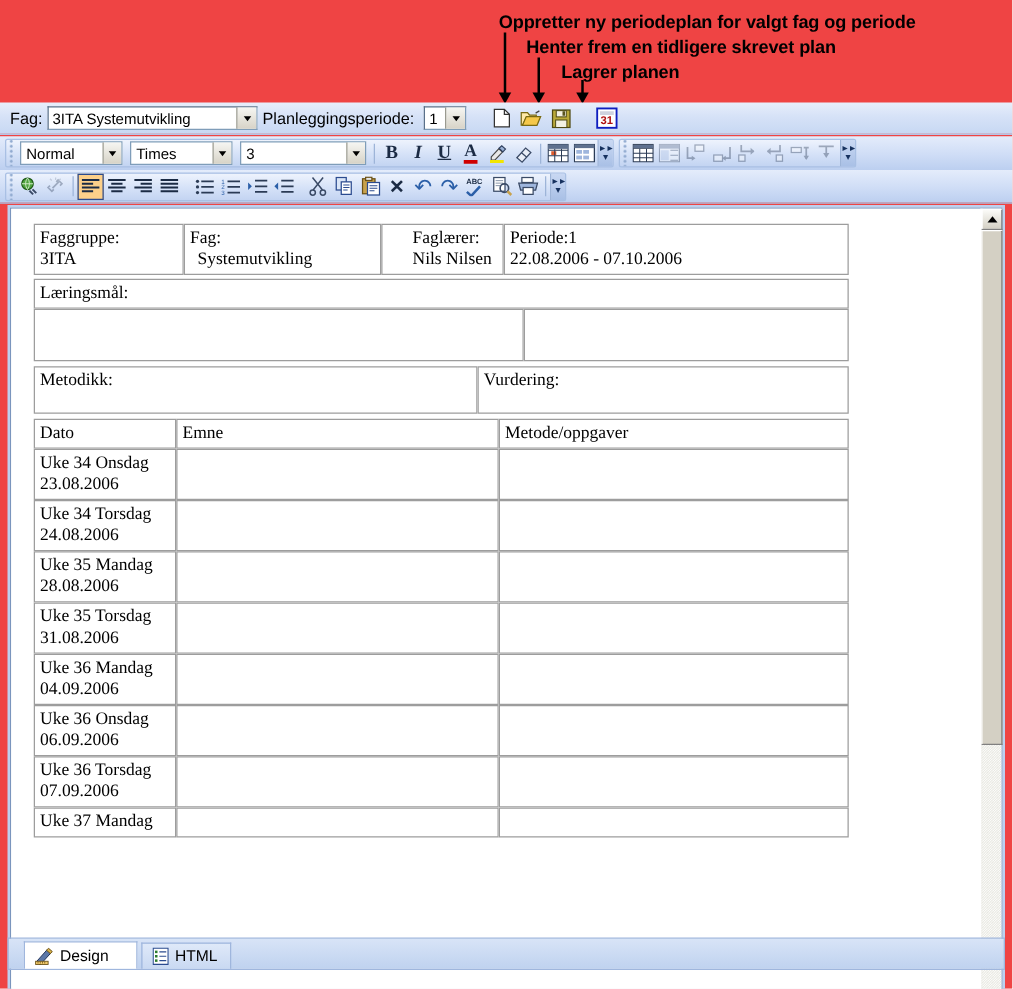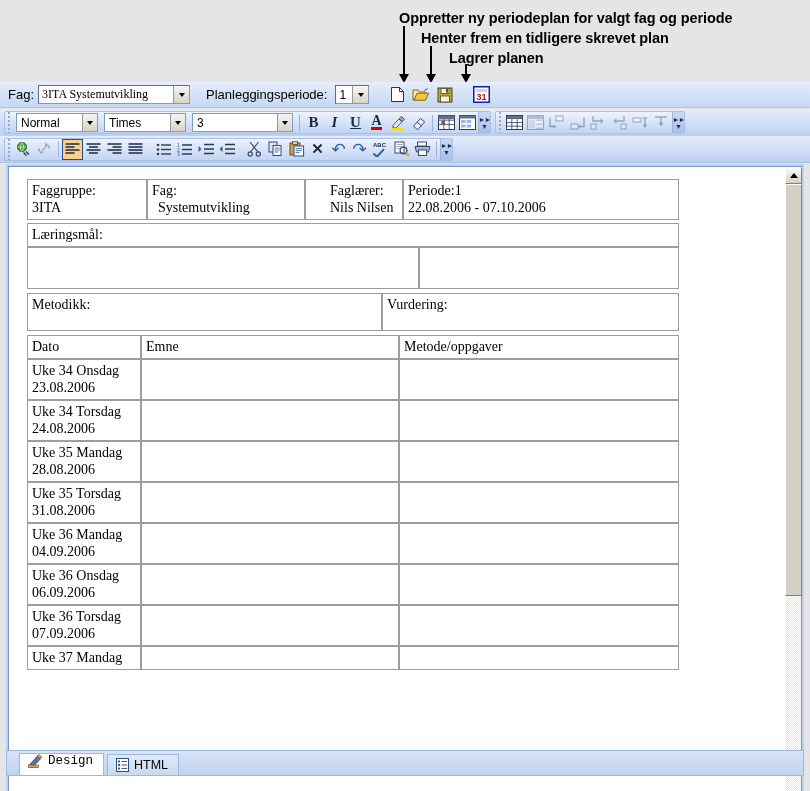--- a/index.html
+++ b/index.html
@@ -3,21 +3,21 @@
 <meta charset="utf-8">
 <style>
   * { box-sizing: border-box; }
   html, body {
     margin: 0; padding: 0;
     width: 810px; height: 791px;
     background: #ffffff;
     font-family: "Liberation Sans", sans-serif;
     overflow: hidden;
   }
-  #root { position: relative; width: 810px; height: 791px; background: #e5e5e5; }
+  #root { position: relative; width: 810px; height: 791px; background: #ef4444; }
 
   
   .anno-text {
     position: absolute;
     font-family: "Liberation Sans", sans-serif;
     font-weight: bold;
     font-size: 14.5px;
     color: #000;
     white-space: nowrap;
     letter-spacing: -0.1px;
@@ -54,21 +54,21 @@
     width: 16px; height: 17px; flex: 0 0 16px;
     background: linear-gradient(to bottom,#f6f6f2,#d7d3c7);
     border-left: 1px solid #9a9a8f;
     display:flex; align-items:center; justify-content:center;
   }
   .combo .btn:after {
     content:""; width:0;height:0;
     border-left:3.5px solid transparent; border-right:3.5px solid transparent;
     border-top:4px solid #000;
   }
-  #combo-fag { width: 152px; margin-right: 16px; font-family: Liberation Serif, serif; }
+  #combo-fag { width: 168px; margin-right: 4px; }
   #combo-periode { width: 34px; margin-left: 4px; margin-right: 14px; }
 
   .tbtn { width: 24px; height: 22px; display:flex; align-items:center; justify-content:center; cursor:default; }
 
   
   .tbstrip {
     position: absolute; left: 0; width: 810px; height: 27px;
     background: linear-gradient(to bottom,#e4ecfb 0%,#cfddf6 55%,#bccff0 100%);
     display: flex; align-items: center;
   }
@@ -648,22 +648,22 @@
           <i></i>
         </div>
       </div>
     </div>
   </div>
 
   <div style="position:absolute;left:6px;top:750px;width:798px;height:26px;
               background:linear-gradient(to bottom,#d8e4f7,#bfd2ef);
               border:1px solid #9fb6dd;display:flex;align-items:flex-end;padding-left:12px;">
 
-    <div style="display:flex;align-items:flex-start;gap:5px;height:22px;padding:0 10px 0 8px;
-                background:#fff;border:1px solid #9fb6dd;border-bottom:none;font-family:Liberation Mono, monospace;">
+    <div style="display:flex;align-items:center;gap:5px;height:22px;padding:0 22px 0 8px;
+                background:#fff;border:1px solid #9fb6dd;border-bottom:none;">
       <svg width="15" height="14" viewBox="0 0 15 14">
         <path d="M1 11.5L9.5 2l3 2.6-8.4 9.2z" fill="#5b77a8" stroke="#21355c" stroke-width="0.8"></path>
         <path d="M9.2 2.2l1.6-1.6 3 2.6-1.5 1.7z" fill="#d9b34a" stroke="#6b5116" stroke-width="0.8"></path>
         <rect x="0.5" y="11" width="10" height="2.6" fill="#f0c96a" stroke="#6b5116" stroke-width="0.7"></rect>
         <path d="M2.4 11.2v1.6M4.2 11.2v1.6M6 11.2v1.6M7.8 11.2v1.6" stroke="#6b5116" stroke-width="0.6"></path>
       </svg>
       <span style="font-size:12.5px;color:#000;">Design</span>
     </div>
 
     <div style="display:flex;align-items:center;gap:5px;height:21px;padding:0 10px 0 8px;

